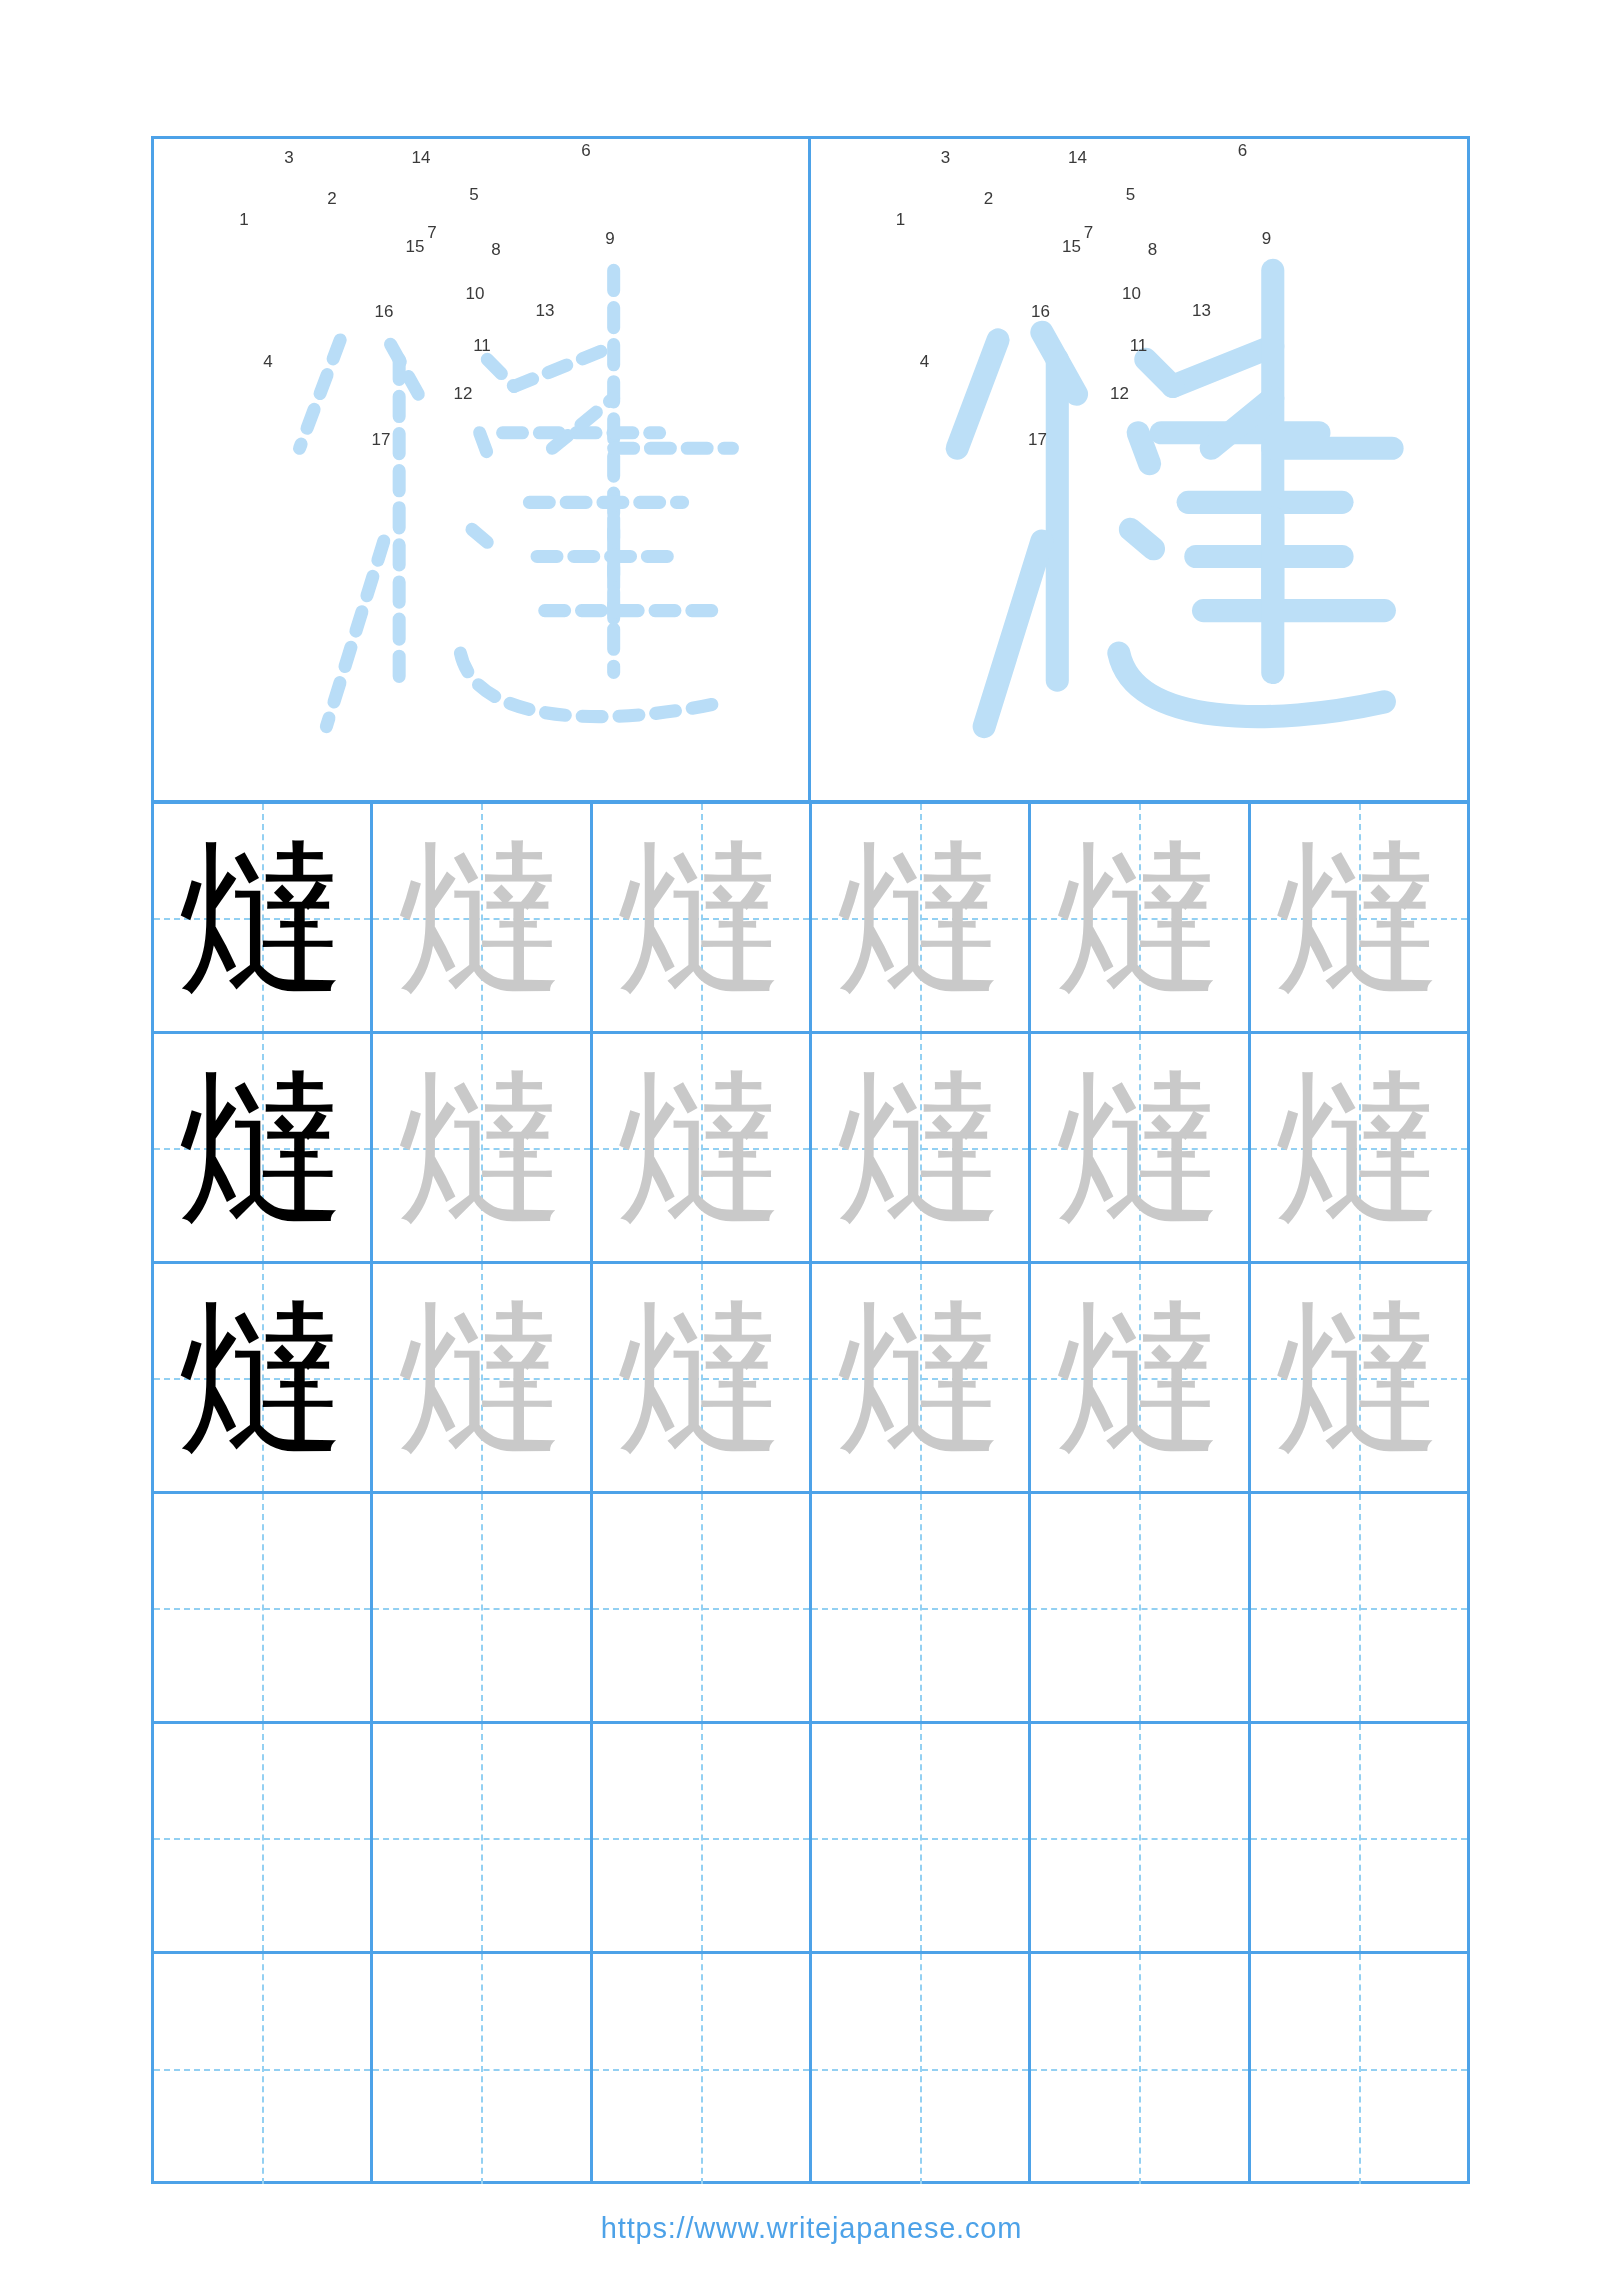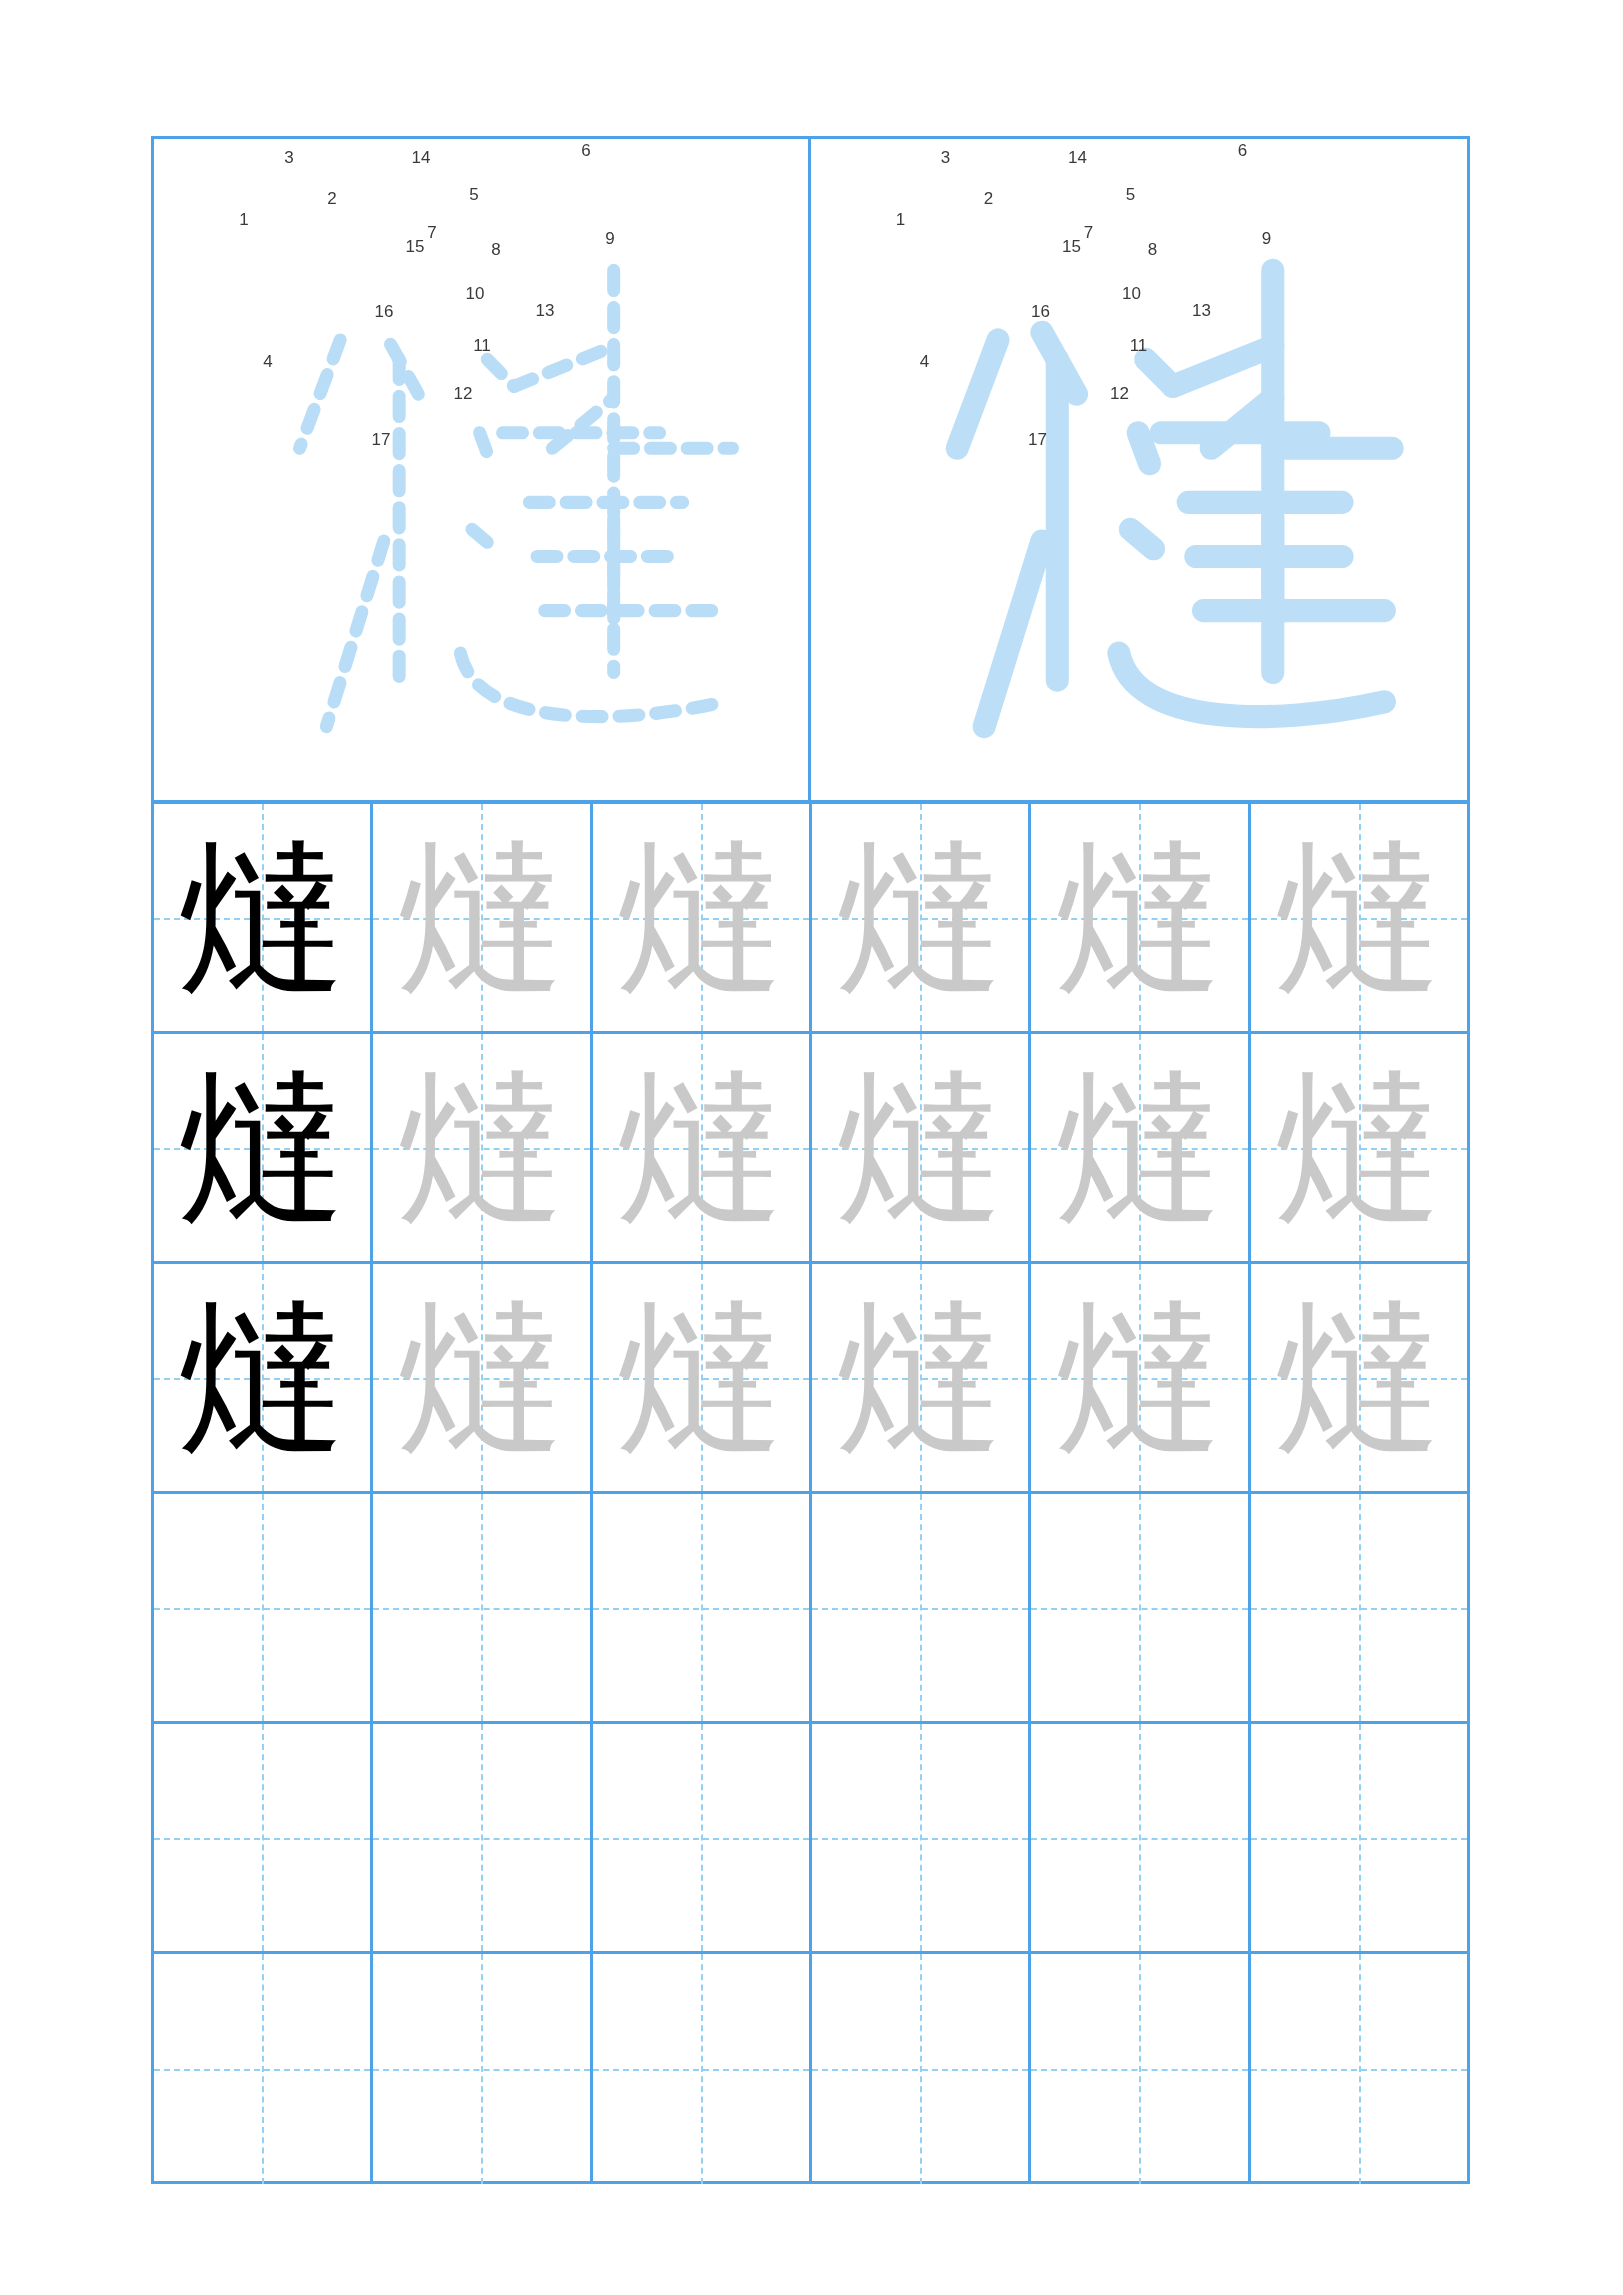--- a/index.html
+++ b/index.html
@@ -441,14 +441,15 @@
         <div class="pcell">
           <div class="gh"></div>
           <div class="gv"></div>
           <div class="kanji ghost"></div>
         </div>
       </div>
 
     </div>
   </div>
 
+  <div class="footer">https://www.writejapanese.com</div>
 </div>
 
 
 </body></html>

